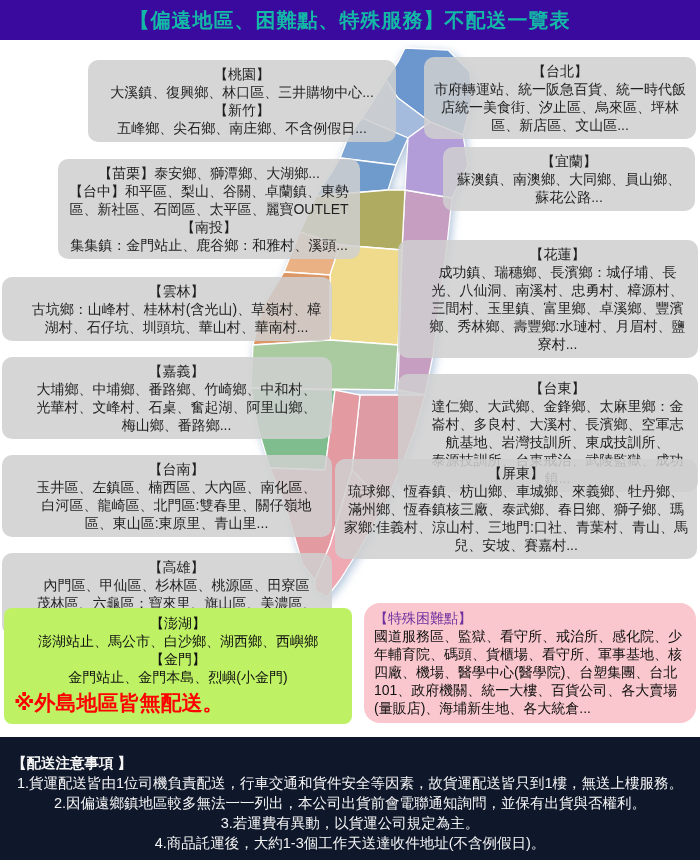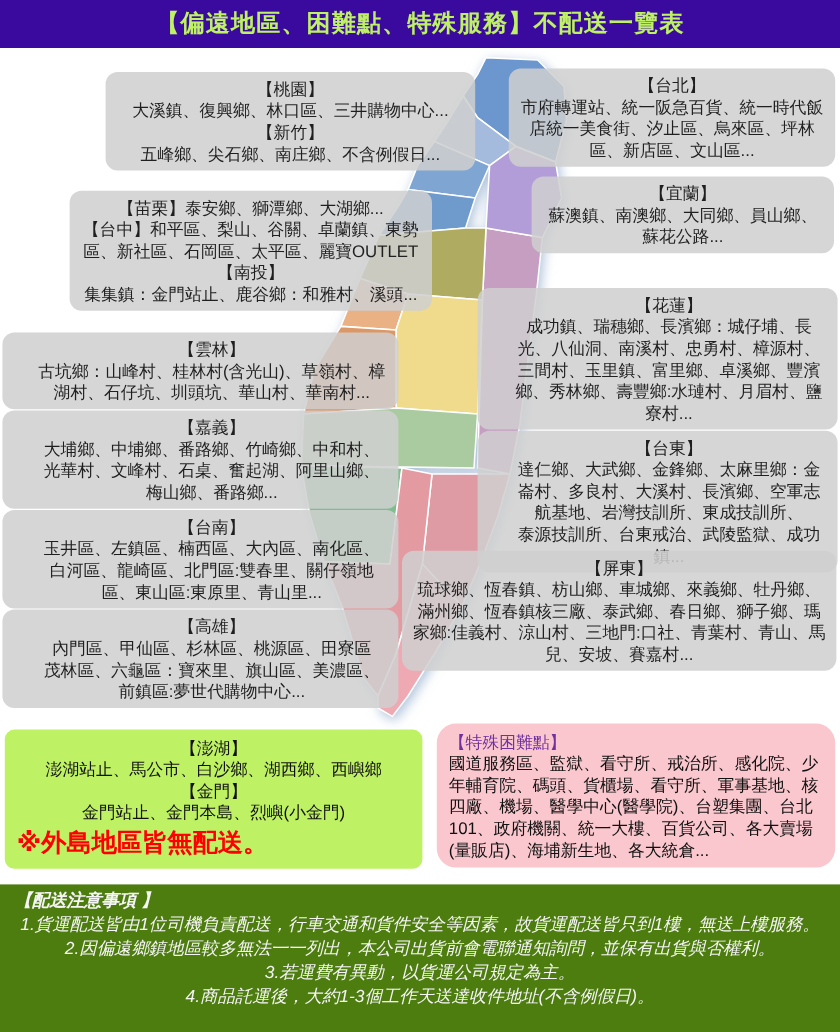--- a/index.html
+++ b/index.html
@@ -3,57 +3,57 @@
 <meta charset="utf-8">
 <style>
   html,body{margin:0;padding:0;}
   body{
     width:700px;height:860px;position:relative;overflow:hidden;
     background:#ffffff;
     font-family:"Liberation Sans","DejaVu Sans",sans-serif;
   }
   #header{
     position:absolute;left:0;top:0;width:700px;height:40px;
-    background:#3A0A9F;color:#bef264;
+    background:#3A0A9F;color:#14b8a6;
     font-size:20px;font-weight:bold;letter-spacing:1px;
     text-align:center;line-height:40px;
   }
   #map-wrap{position:absolute;left:225px;top:42px;width:260px;height:560px;}
   #map-wrap svg{filter:drop-shadow(2px 3px 5px rgba(110,145,190,.55));}
   .gbox{
     position:absolute;
     background:rgba(207,207,207,0.86);
     border-radius:10px;
     padding:5px 9px;
     font-size:14px;line-height:18px;color:#1f1f1f;
     box-sizing:border-box;
   }
   .col{position:absolute;}
-  .col .gbox{position:static;margin-bottom:1px;padding-left:28px;}
+  .col .gbox{position:static;margin-bottom:16px;padding-left:28px;}
   .bluebox{
     position:absolute;left:4px;top:608px;width:348px;
     background:#bef264;border-radius:8px;
     padding:6px 10px;box-sizing:border-box;
     font-size:14px;line-height:18px;color:#111;
   }
   .bluebox .warning{
     color:#FF0000;font-weight:bold;font-size:21px;line-height:30px;margin-top:2px;
   }
   .pinkbox{
     position:absolute;left:364px;top:603px;width:332px;
     background:#F9C7CD;border-radius:16px;
     padding:6px 10px;box-sizing:border-box;
     font-size:14px;line-height:18px;color:#111;
   }
   .pinkbox .ptitle{color:#7030A0;}
   #notes{
     position:absolute;left:0;top:737px;width:700px;height:123px;
-    background:#4d7c0f;color:#F5F5F5;
-    padding:4px 12px;box-sizing:border-box;
-    font-size:14.5px;line-height:20px;font-style:italic;
+    background:#0f172a;color:#F5F5F5;
+    padding:16px 12px;box-sizing:border-box;
+    font-size:14.5px;line-height:20px;
   }
   #notes .ntitle{font-weight:bold;}
   .line{white-space:pre-wrap;text-align:center;}
 </style>
 </head>
 <body>
 
 <div id="header">【偏遠地區、困難點、特殊服務】不配送一覽表</div>
 
 <div id="map-wrap">

